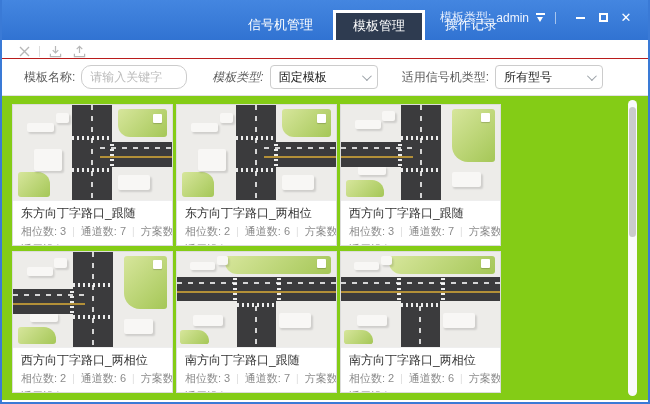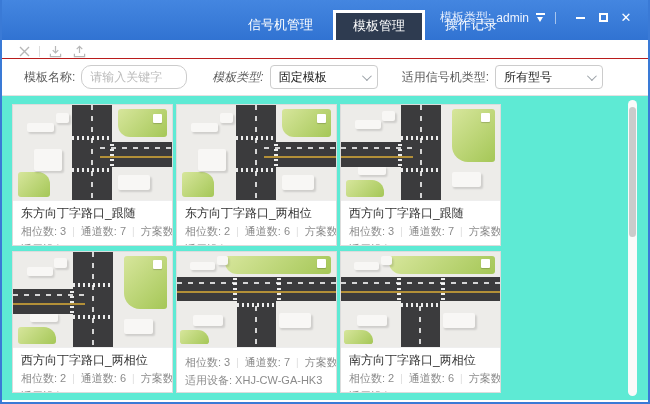--- a/index.html
+++ b/index.html
@@ -38,21 +38,21 @@
   .filter-label { white-space:nowrap; }
   .text-input { width:106px; height:24px; border:1px solid #ccc; border-radius:10px; margin-left:6px; padding:0 8px; font-size:12px; color:#333; font-family:inherit; outline:none; }
   .text-input::placeholder { color:#bbb; }
   .ml-lg { margin-left:25px;font-style:italic; }
   .ml-xl { margin-left:24px; }
   .select { width:108px; height:24px; border:1px solid #ccc; border-radius:4px; margin-left:6px; background:#fff; display:flex; align-items:center; justify-content:space-between; padding:0 8px; cursor:pointer;text-align:center; }
   .select-value { font-size:12px; color:#222; }
   .chevron { width:7px; height:7px; border-right:1.4px solid #9aa0a6; border-bottom:1.4px solid #9aa0a6; transform:rotate(45deg) translateY(-2px); }
 
   
-  .content { position:relative; height:304px; background:#5eead4; }
+  .content { position:relative; height:304px; background:#84cc16; }
   .card-grid { display:grid; grid-template-columns:repeat(3,161px); gap:5px 3px; padding:8px 0 0 10px; }
   .card { width:161px; height:142px; background:#fff; border:1px solid #dcdcdc; overflow:hidden; cursor:pointer; }
   .card-info { padding:4px 8px 0 8px; }
   .card-title { font-size:12px; color:#333; line-height:16px; white-space:nowrap; overflow:hidden; }
   .card-stats { display:flex; align-items:center; font-size:11px; color:#8b8b8b; margin-top:3px; white-space:nowrap; }
   .stat-sep { color:#ddd; margin:0 6px; font-size:10px; }
   .card-device { font-size:11px; color:#8b8b8b; margin-top:3px; white-space:nowrap; overflow:hidden; }
 
   
   .map { position:relative; height:96px; background:#edece9; border-bottom:1px solid #eee; overflow:hidden; }
@@ -304,20 +304,21 @@
       <div class="bld b4"></div>
       <div class="road rv"></div>
       <div class="road rh"></div>
       <div class="cw cw1"></div>
 
       <div class="cwv cv1"></div>
       <div class="cwv cv2"></div>
       <div class="marker"></div>
     </div>
     <div class="card-info">
+      <div class="card-title">南方向丁字路口_跟随</div>
       <div class="card-stats">
         <span>相位数: 3</span>
         <span class="stat-sep">|</span>
         <span>通道数: 7</span>
         <span class="stat-sep">|</span>
         <span>方案数: 1</span>
       </div>
       <div class="card-device">适用设备: XHJ-CW-GA-HK3</div>
     </div>
   </div>

